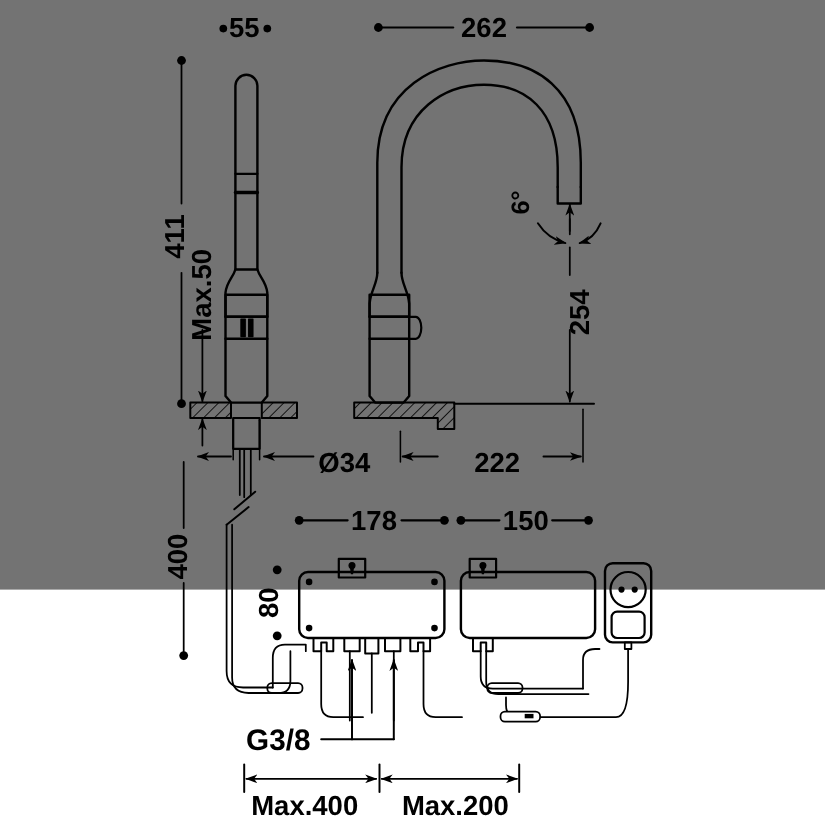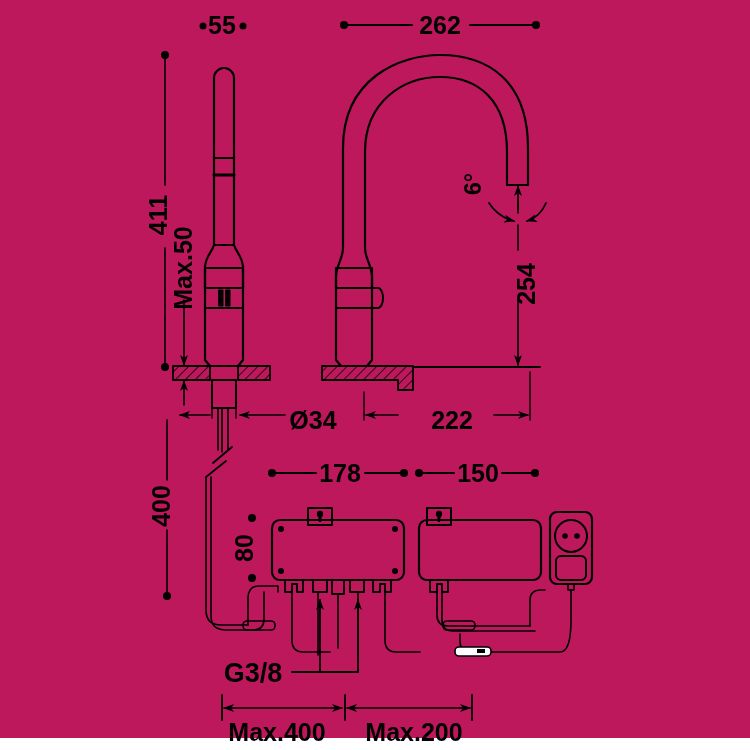--- a/index.html
+++ b/index.html
@@ -1,18 +1,18 @@
 <!DOCTYPE html>
 <html><head>
 <meta charset="utf-8">
 <style>
   html,body{margin:0;padding:0;background:#ffffff;}
   body{width:750px;height:750px;overflow:hidden;
        font-family:"Liberation Sans",sans-serif;}
-  #sheet{position:relative;width:750px;height:738px;background:#be185d;text-align:right;}
+  #sheet{position:relative;width:750px;height:536px;background:#737373;text-align:right;}
   svg{display:block;}
   text{font-family:"Liberation Sans",sans-serif;font-weight:bold;fill:#000;}
 </style>
 </head>
 <body>
 
 <div id="sheet">
 <svg width="750" height="750" viewBox="0 0 750 750">
 
   <defs>

